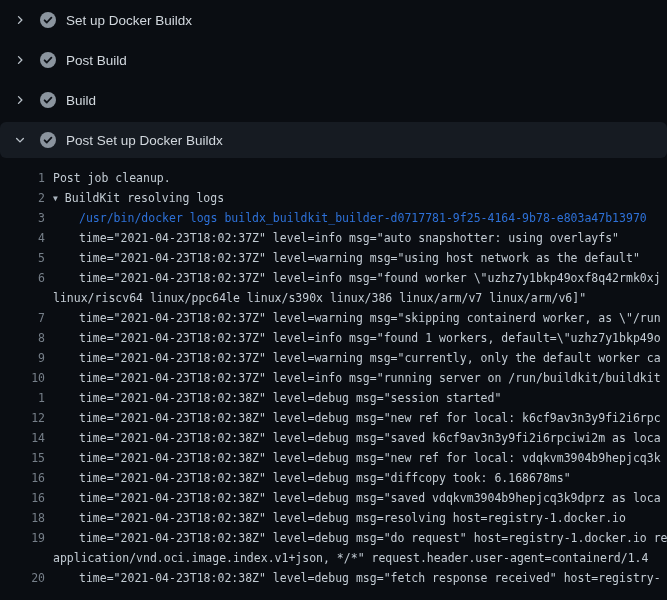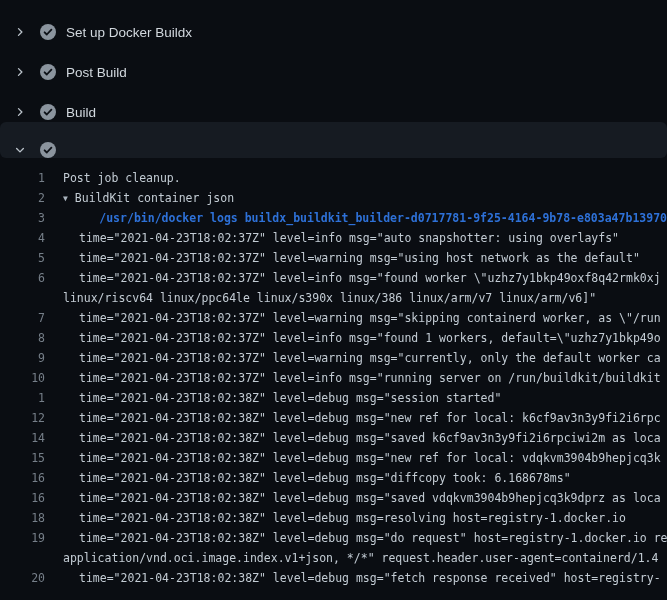--- a/index.html
+++ b/index.html
@@ -14,42 +14,42 @@
     --chevron:#b8c0c8;
   }
   html,body{margin:0;padding:0;}
   body{
     width:667px;height:600px;overflow:hidden;
     background:var(--background);
     font-family:"Liberation Sans",sans-serif;
   }
   .steps{width:667px;}
   .step-row{
-    height:40px;display:flex;align-items:flex-end;
+    height:40px;display:flex;align-items:center;
     padding-left:12px;box-sizing:border-box;
     color:var(--step-title);font-size:13.5px;cursor:pointer;
   }
   .step-row.expanded{
     height:36px;margin:2px 0;border-radius:6px;
     background:var(--expanded-header-bg);
   }
   .chev{width:16px;height:16px;display:flex;align-items:center;justify-content:center;
     margin-right:12px;color:var(--chevron);flex:0 0 16px;}
   .status{width:16px;height:16px;margin-right:10px;flex:0 0 16px;}
   .step-label{white-space:nowrap;}
   .log{
     padding-top:8px;
     font-family:"DejaVu Sans Mono","Liberation Mono",monospace;
     font-size:11.5px;color:var(--log-text);
   }
   .log-row{height:20px;line-height:20px;display:flex;white-space:pre;}
   .ln{flex:0 0 45px;text-align:right;color:var(--line-number);}
-  .lt{margin-left:18px;overflow:hidden;flex:1 1 auto;}
+  .lt{margin-left:8px;overflow:hidden;flex:1 1 auto;}
   .indent-1 .lt{margin-left:34px;}
-  .command .lt{color:var(--command-text);font-weight:bold;text-align:right;}
+  .command .lt{color:var(--command-text);font-weight:normal;}
   .tri{display:inline-block;font-size:8px;margin-right:7px;color:#aab4be;vertical-align:1px;}
 </style>
 </head>
 <body>
 
 <div class="app">
   <div class="steps">
 
     <div class="step-row">
       <span class="chev">
@@ -101,27 +101,28 @@
         <svg width="12" height="12" viewBox="0 0 16 16">
             <path d="M3.5 6l4.5 4.5L12.5 6" fill="none" stroke="currentColor" stroke-width="1.8" stroke-linecap="round" stroke-linejoin="round"></path>
           </svg>
       </span>
       <span class="status">
         <svg width="16" height="16" viewBox="0 0 16 16">
             <circle cx="8" cy="8" r="8" fill="#8b949e"></circle>
             <path d="M4.6 8.3l2.2 2.2 4.6-4.9" fill="none" stroke="#0d1117" stroke-width="1.8" stroke-linecap="round" stroke-linejoin="round"></path>
           </svg>
       </span>
+      <span class="step-label">Post Set up Docker Buildx</span>
     </div>
 
   </div>
 
   <div class="log" id="log">
       <div class="log-row plain indent-0"><span class="ln">1</span><span class="lt">Post job cleanup.</span></div>
-      <div class="log-row group indent-0"><span class="ln">2</span><span class="lt"><span class="tri">▼</span><span>BuildKit container json</span></span></div>
+      <div class="log-row group indent-0"><span class="ln">2</span><span class="lt"><span class="tri">▼</span><span>BuildKit resolving logs</span></span></div>
       <div class="log-row command indent-1"><span class="ln">3</span><span class="lt">/usr/bin/docker logs buildx_buildkit_builder-d0717781-9f25-4164-9b78-e803a47b13970</span></div>
       <div class="log-row plain indent-1"><span class="ln">4</span><span class="lt">time="2021-04-23T18:02:37Z" level=info msg="auto snapshotter: using overlayfs"</span></div>
       <div class="log-row plain indent-1"><span class="ln">5</span><span class="lt">time="2021-04-23T18:02:37Z" level=warning msg="using host network as the default"</span></div>
       <div class="log-row plain indent-1"><span class="ln">6</span><span class="lt">time="2021-04-23T18:02:37Z" level=info msg="found worker \"uzhz7y1bkp49oxf8q42rmk0xj</span></div>
       <div class="log-row wrap indent-0"><span class="ln"></span><span class="lt">linux/riscv64 linux/ppc64le linux/s390x linux/386 linux/arm/v7 linux/arm/v6]"</span></div>
       <div class="log-row plain indent-1"><span class="ln">7</span><span class="lt">time="2021-04-23T18:02:37Z" level=warning msg="skipping containerd worker, as \"/run</span></div>
       <div class="log-row plain indent-1"><span class="ln">8</span><span class="lt">time="2021-04-23T18:02:37Z" level=info msg="found 1 workers, default=\"uzhz7y1bkp49o</span></div>
       <div class="log-row plain indent-1"><span class="ln">9</span><span class="lt">time="2021-04-23T18:02:37Z" level=warning msg="currently, only the default worker ca</span></div>
       <div class="log-row plain indent-1"><span class="ln">10</span><span class="lt">time="2021-04-23T18:02:37Z" level=info msg="running server on /run/buildkit/buildkit</span></div>
       <div class="log-row plain indent-1"><span class="ln">1</span><span class="lt">time="2021-04-23T18:02:38Z" level=debug msg="session started"</span></div>

